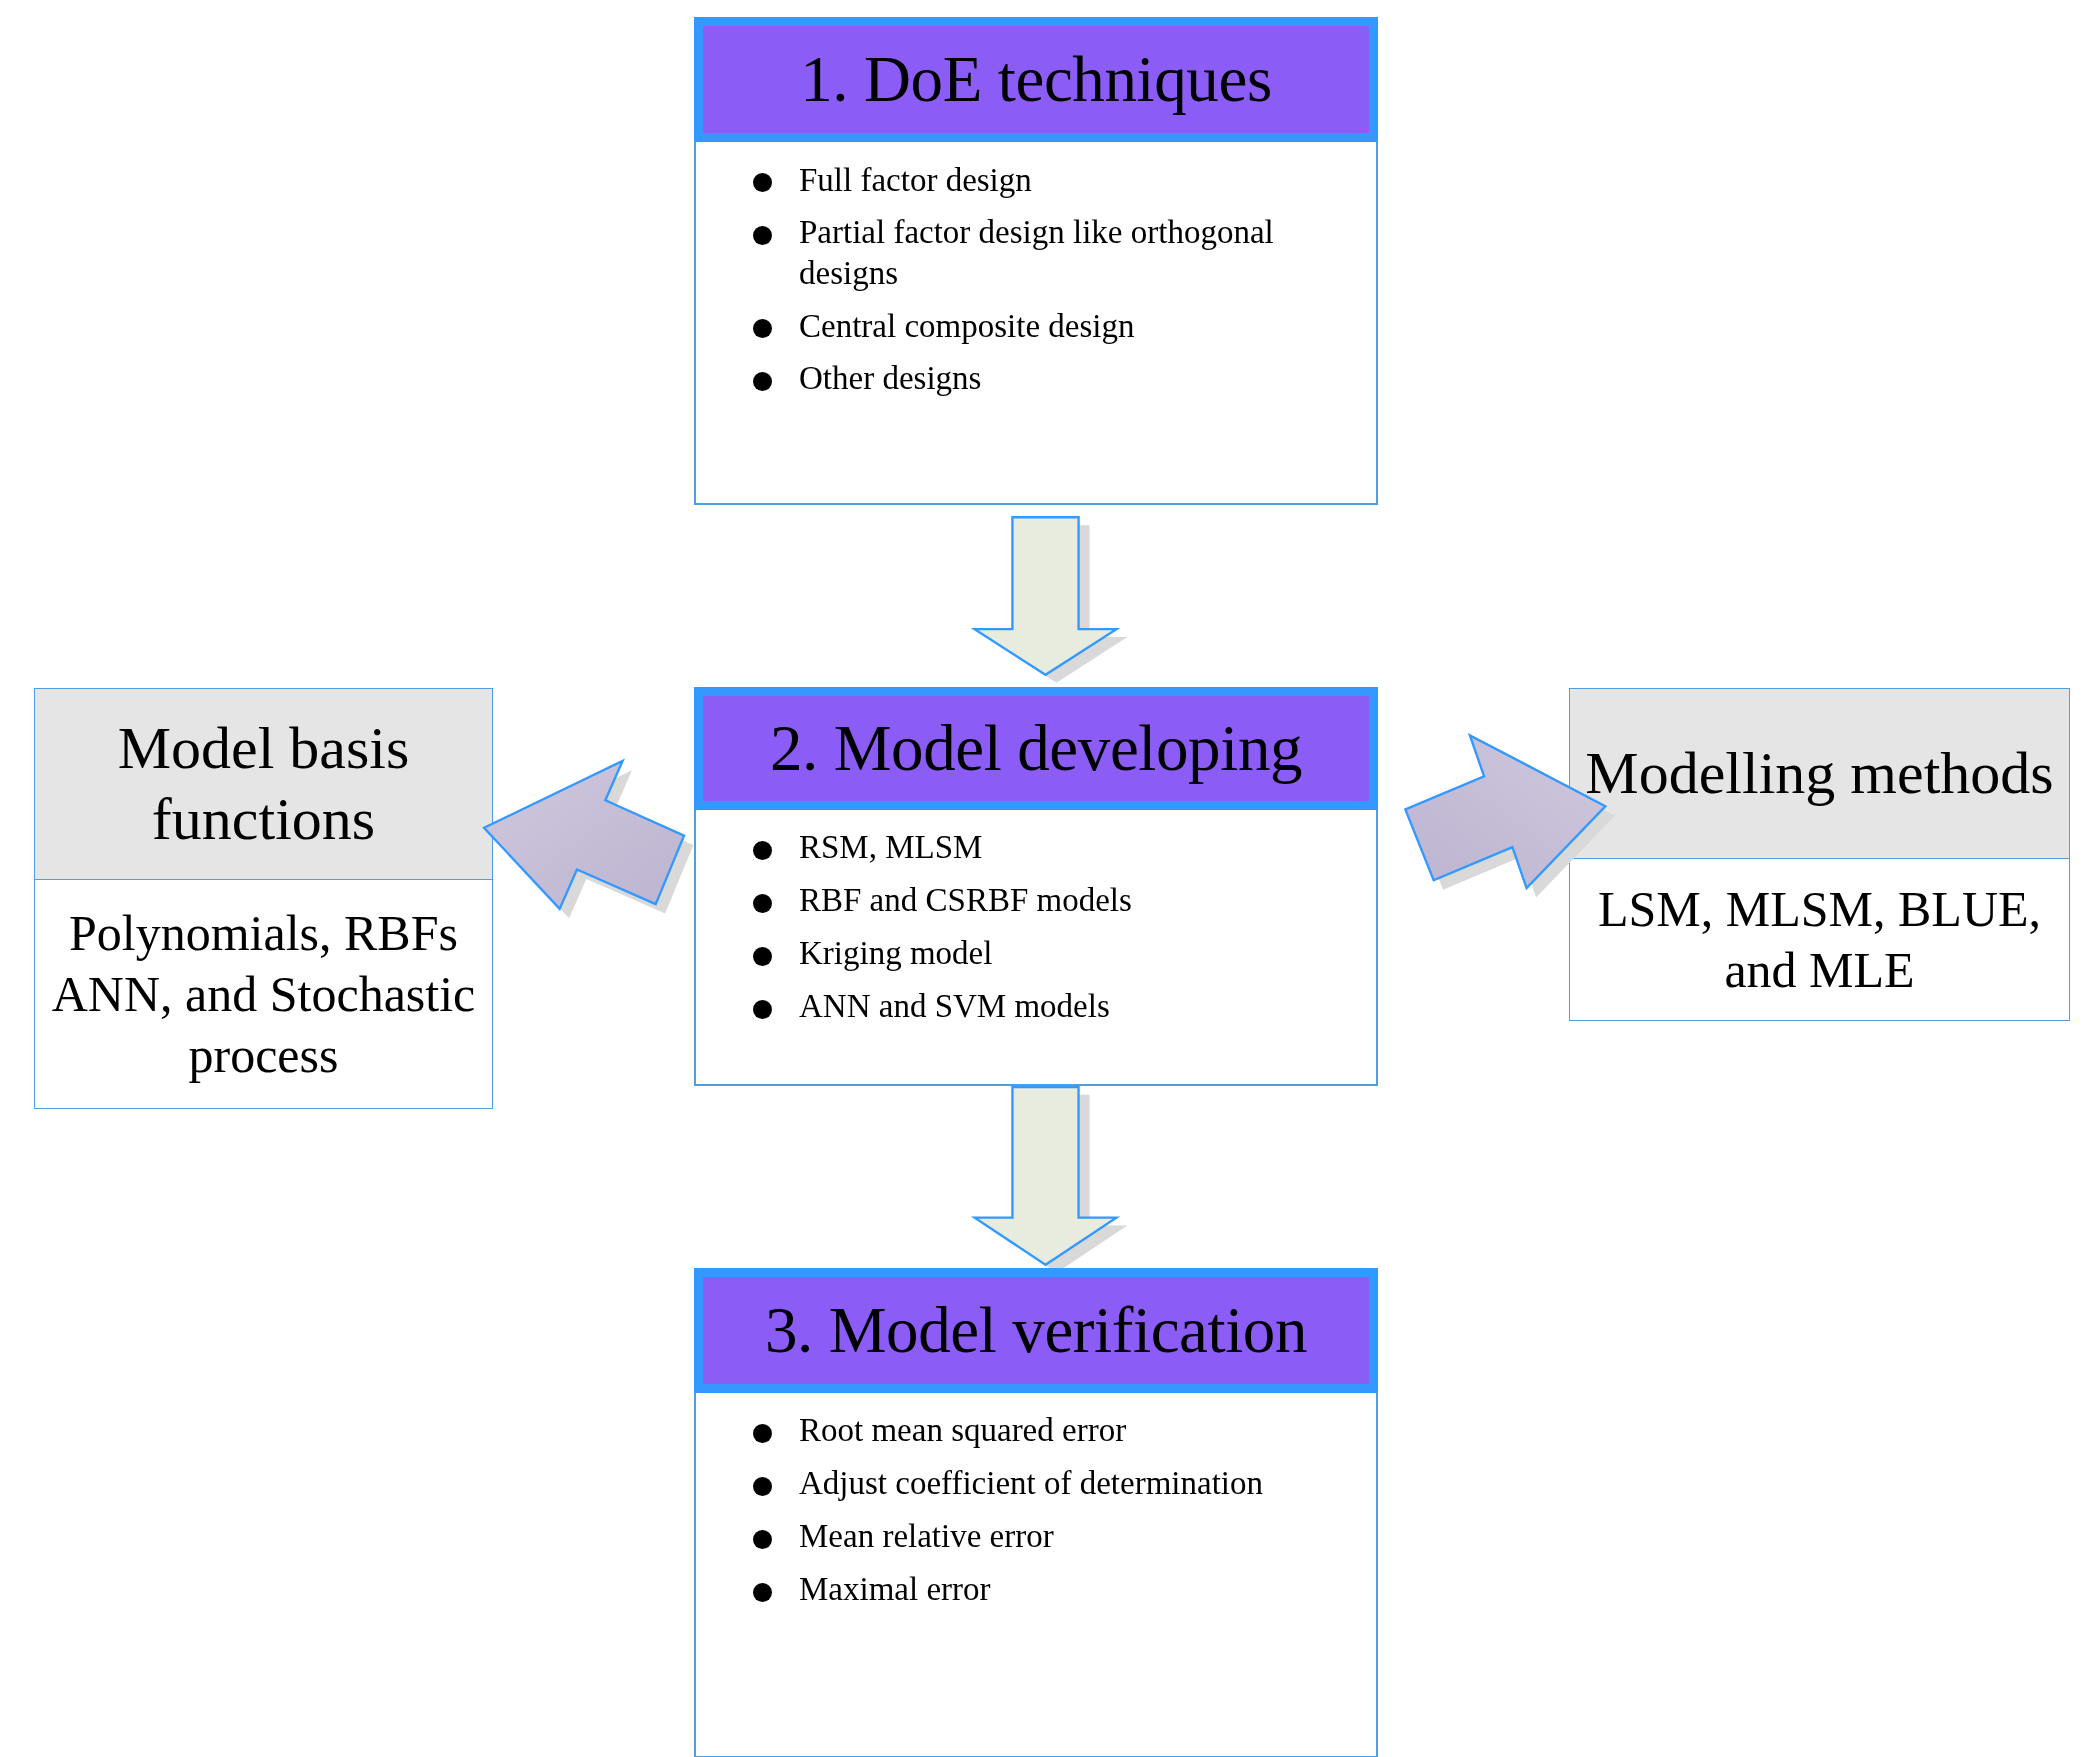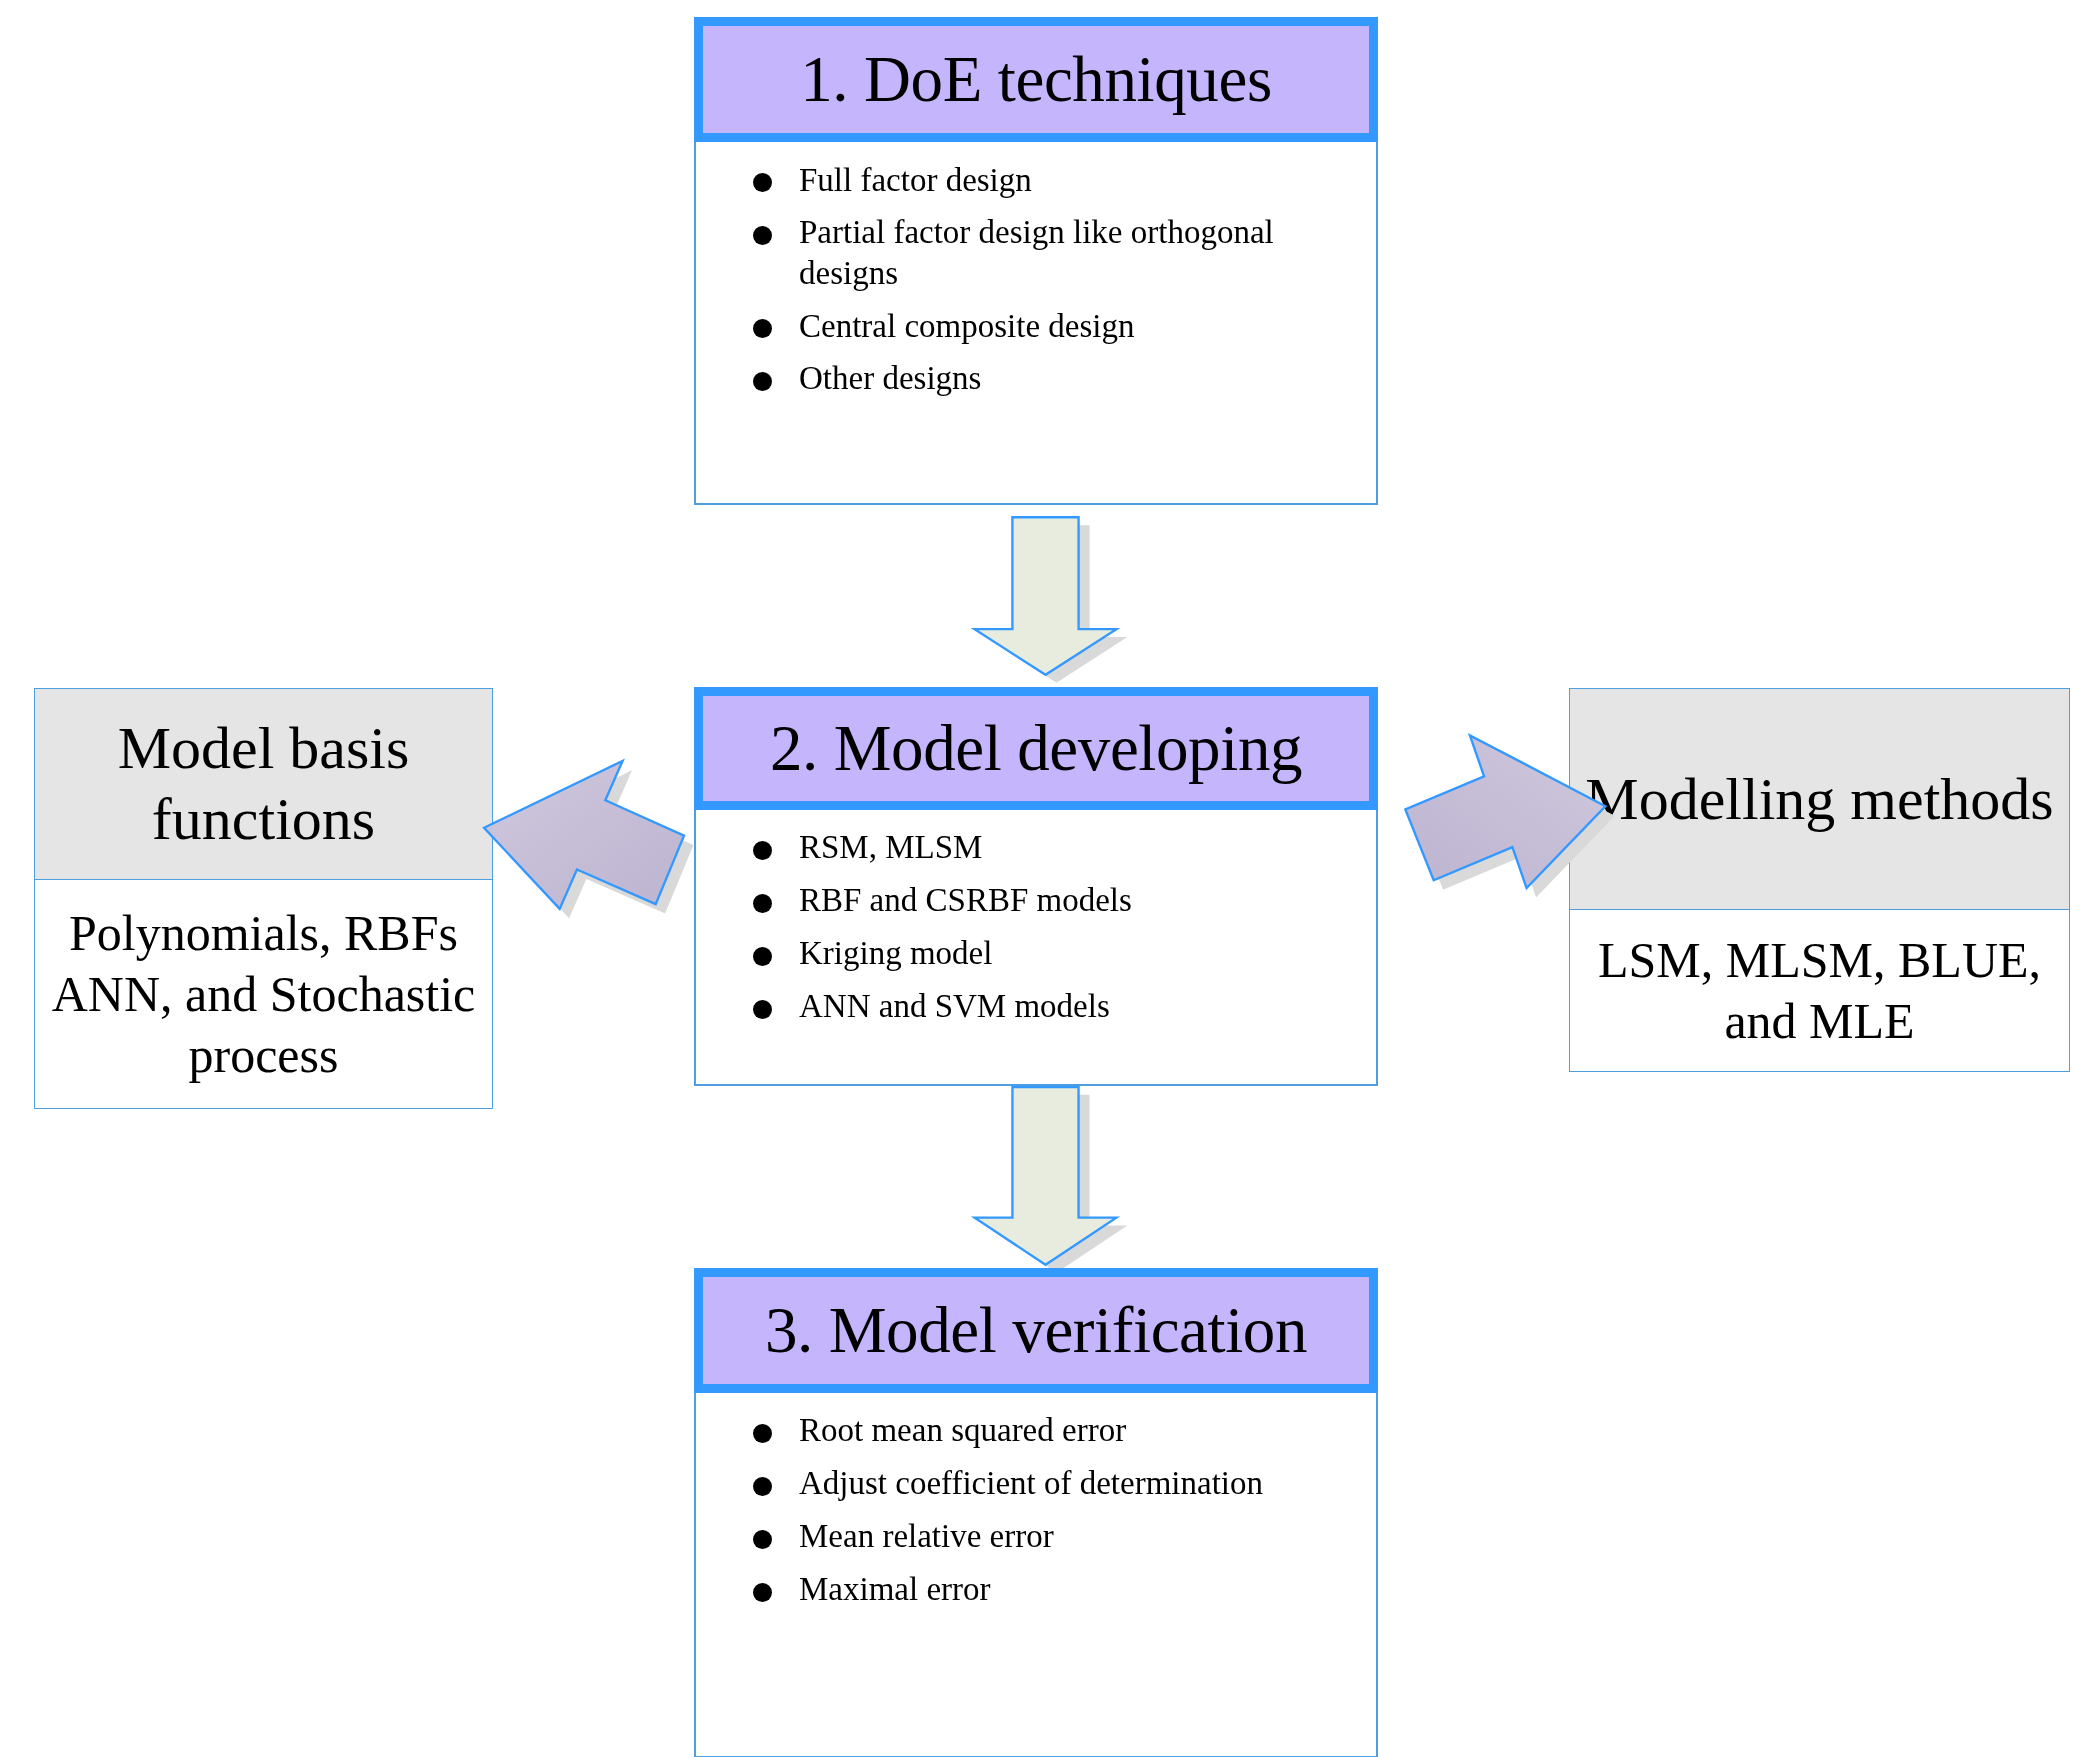--- a/index.html
+++ b/index.html
@@ -6,21 +6,21 @@
   body{width:2097px;height:1758px;position:relative;overflow:hidden;
        font-family:"Liberation Serif","DejaVu Serif",serif;color:#000;}
 
   
   .card{position:absolute;box-sizing:border-box;}
   .card .hdr{box-sizing:border-box;text-align:center;font-weight:400;}
   .card .body{box-sizing:border-box;background:#ffffff;}
 
   
   .main-card .hdr{
-     background:#c4b5fd;
+     background:#8b5cf6;
      border:9.5px solid #3399ff;
      font-size:65px;
      line-height:1.0;
      display:flex;align-items:center;justify-content:center;
      letter-spacing:-0.4px;
   }
   .main-card .body{
      border:2.4px solid #4f9fe0;
      border-top:none;
      padding:17.3px 8px 14px 8px;
@@ -73,21 +73,21 @@
 
   #card-ver      {left:694px; top:1268px; width:684px;}
   #card-ver .hdr {height:125px;text-align:right;}
   #card-ver .body{height:365px;}
 
   #card-basis       {left:34px;  top:688px; width:459px;}
   #card-basis .hdr  {height:192px;}
   #card-basis .body {height:229px;}
 
   #card-methods      {left:1569px; top:688px; width:501px;}
-  #card-methods .hdr {height:222px;text-align:right;}
+  #card-methods .hdr {height:171px;text-align:right;}
   #card-methods .body{height:162px;}
 
   
   .arrow{position:absolute;}
   .arrow svg{display:block;overflow:visible;}
 
   #arrow-down-1{left:927px; top:511px;  width:237px; height:167px;}
   #arrow-down-2{left:927px; top:1087px; width:237px; height:181px;}
   #arrow-left-in {left:473px;  top:753px; width:252px; height:185px;}
   #arrow-right-in{left:1388px; top:729px; width:252px; height:193px;}

